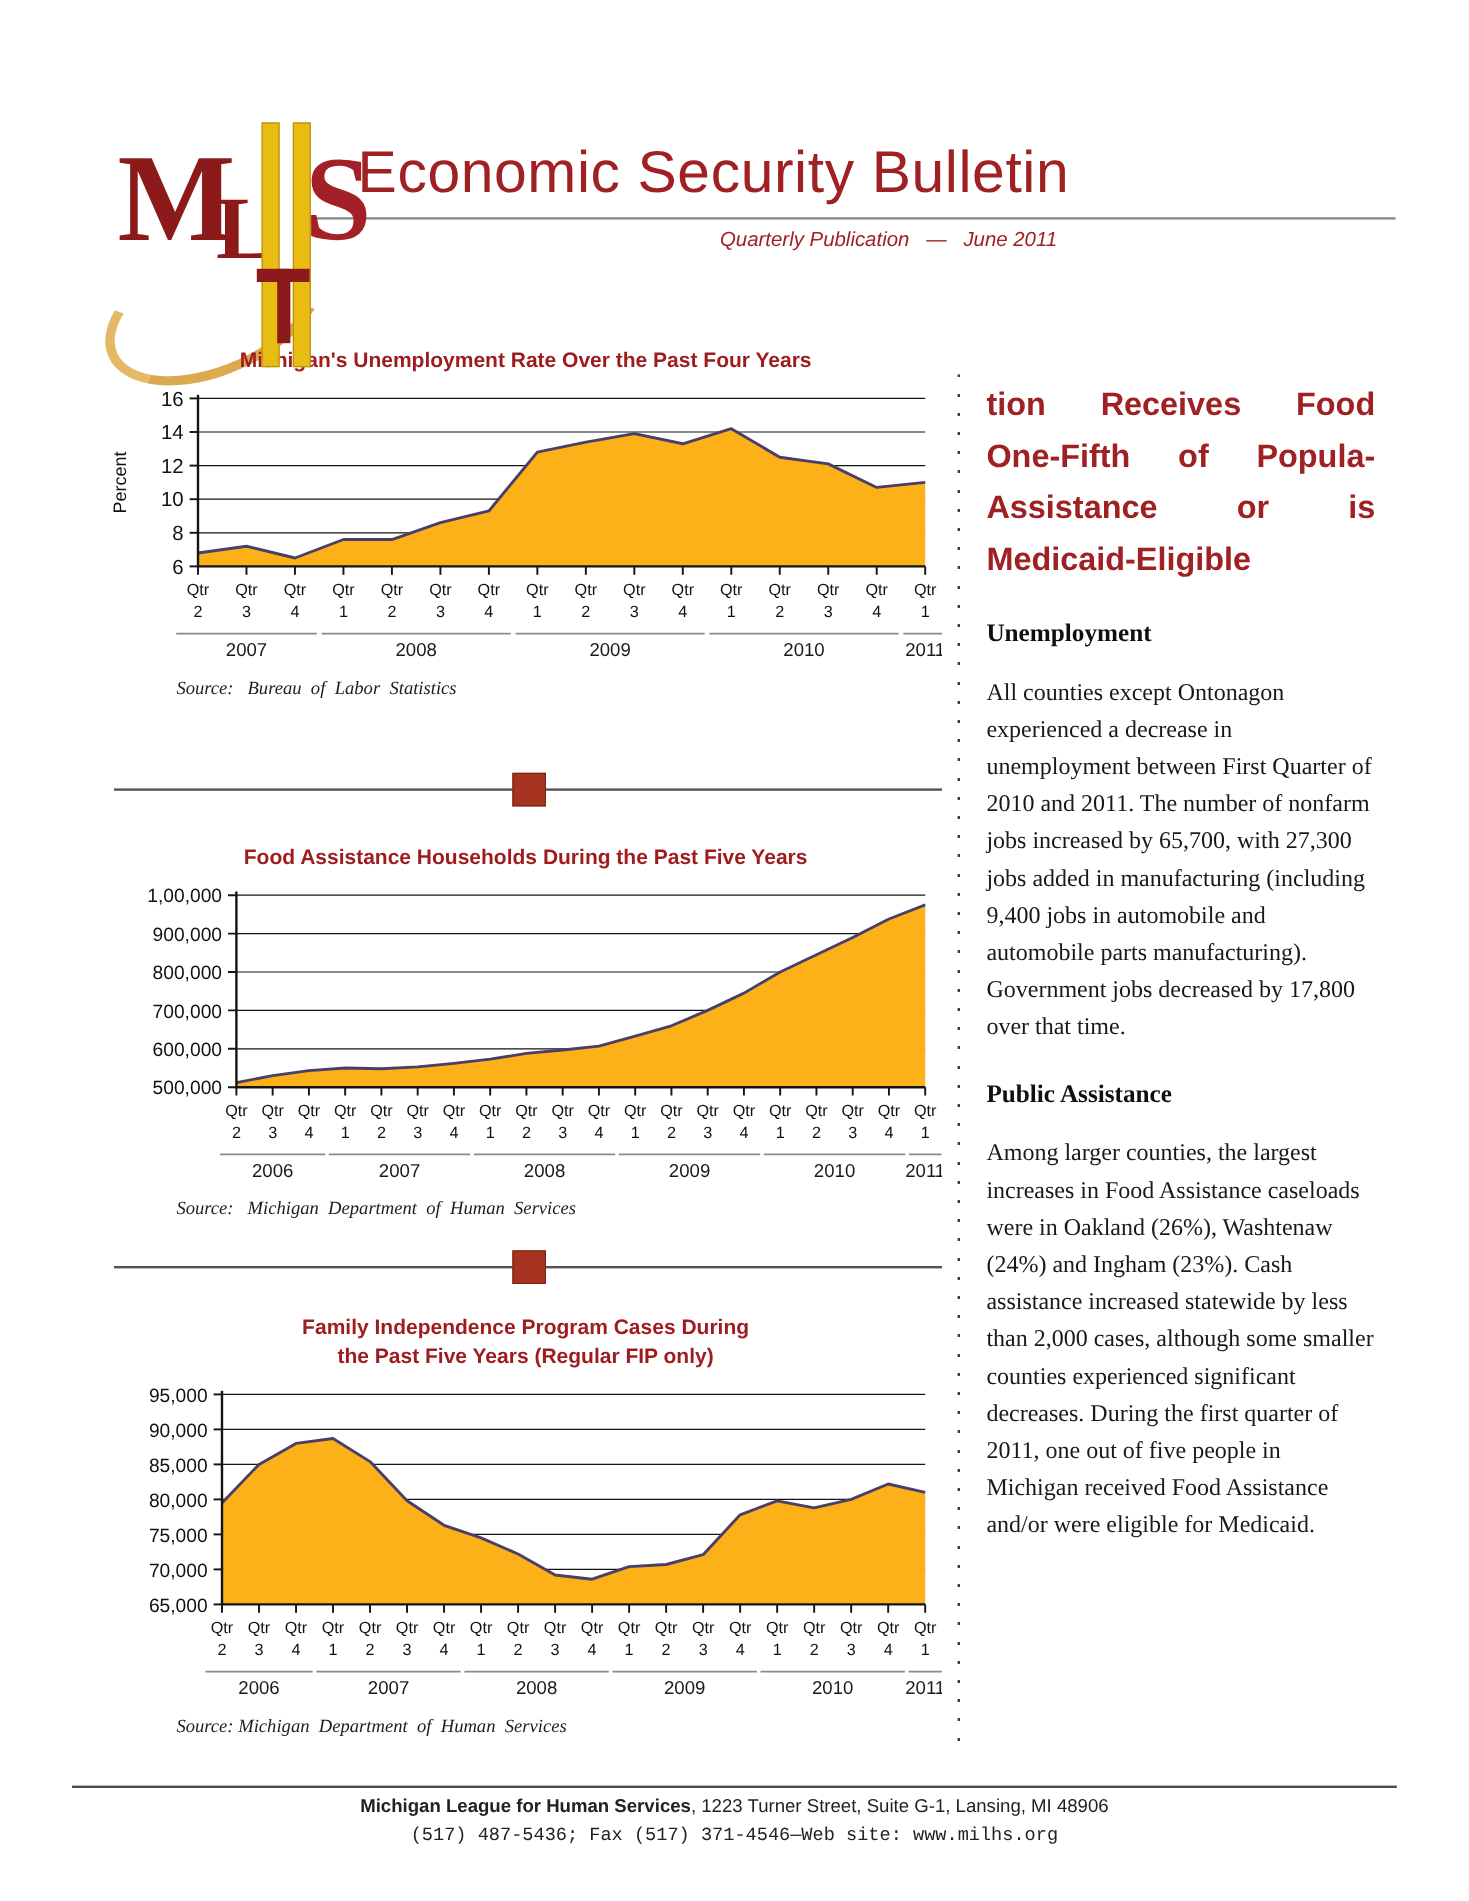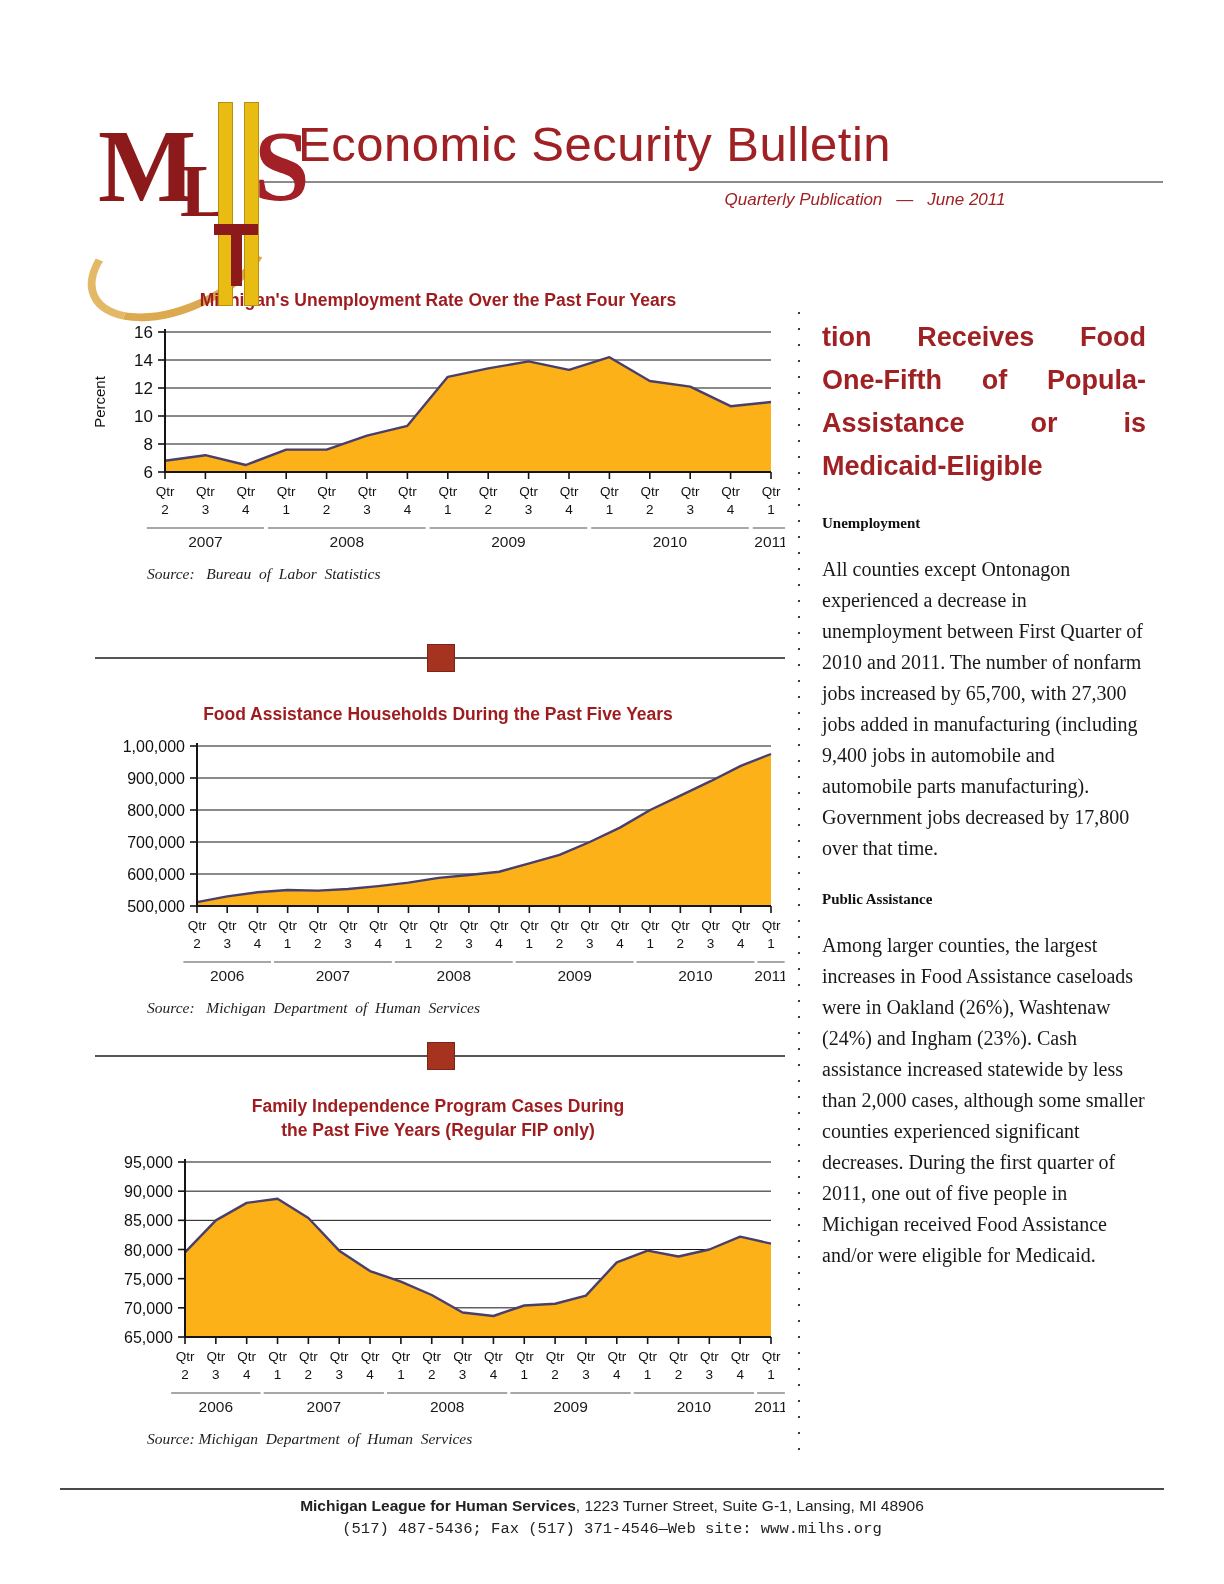--- a/index.html
+++ b/index.html
@@ -18,21 +18,21 @@
   .logo .bar{position:absolute;top:0;width:13px;height:202px;background:#E9BC13;
       border:1px solid #B78F12;z-index:3;}
   .logo .bar1{left:134px;}
   .logo .bar2{left:160px;}
   .logo .rcross{position:absolute;left:130px;top:122px;width:44px;height:11px;background:#8C1A1A;z-index:4;}
   .logo .rstem{position:absolute;left:147px;top:122px;width:11px;height:62px;background:#8C1A1A;z-index:4;}
 
   .masthead-title{position:absolute;left:298px;top:116px;font-size:49px;color:#A02124;
       letter-spacing:0.5px;white-space:nowrap;}
   .masthead-rule{position:absolute;left:258px;top:181px;width:905px;height:2px;background:#8a8a8a;}
-  .masthead-sub{position:absolute;left:600px;top:190px;width:530px;text-align:center;
+  .masthead-sub{position:absolute;left:600px;top:190px;width:530px;text-align:left;
       font-style:italic;font-size:17px;color:#A02124;}
   .masthead-sub .dash{font-style:normal;padding:0 14px;}
 
   
   .left-col{position:absolute;left:85px;top:0;width:706px;}
   .col-sep{position:absolute;left:798px;top:312px;width:2px;height:1152px;
       background:repeating-linear-gradient(to bottom,#3f3f3f 0 2.5px,transparent 2.5px 16px);}
   .right-col{position:absolute;left:822px;top:316px;width:324px;}
 
   
@@ -48,21 +48,21 @@
   .divider{position:absolute;left:10px;width:690px;height:28px;}
   .dv1{top:644px;} .dv2{top:1042px;}
   .divider .dline{position:absolute;left:0;top:13px;width:100%;height:2px;background:#555;}
   .divider .dsq{position:absolute;left:50%;top:0;margin-left:-13px;width:26px;height:26px;
       background:#A5331F;border:1px solid #7C2416;}
 
   
   .headline{color:#A02124;font-weight:bold;font-size:27px;line-height:43px;}
   .headline .hl-line{text-align:justify;text-align-last:justify;}
   .headline .hl-line.last{text-align-last:left;}
-  .sb-heading{font-family:"Liberation Serif",serif;font-weight:bold;font-size:15px;
+  .sb-heading{font-family:"Liberation Serif",serif;font-weight:bold;font-size:21px;
       color:#101010;margin-top:27px;}
   .sb-body{font-family:Liberation Serif, serif;font-size:20px;line-height:31px;
       color:#191919;margin-top:22px;}
 
   
   .footer-rule{position:absolute;left:60px;top:1488px;width:1104px;height:2px;background:#4a4a4a;}
   .footer-l1{position:absolute;left:0;top:1497px;width:1224px;text-align:center;
       font-size:15.5px;color:#222;}
   .footer-l1 .org{font-weight:bold;}
   .footer-l2{position:absolute;left:0;top:1520px;width:1224px;text-align:center;

